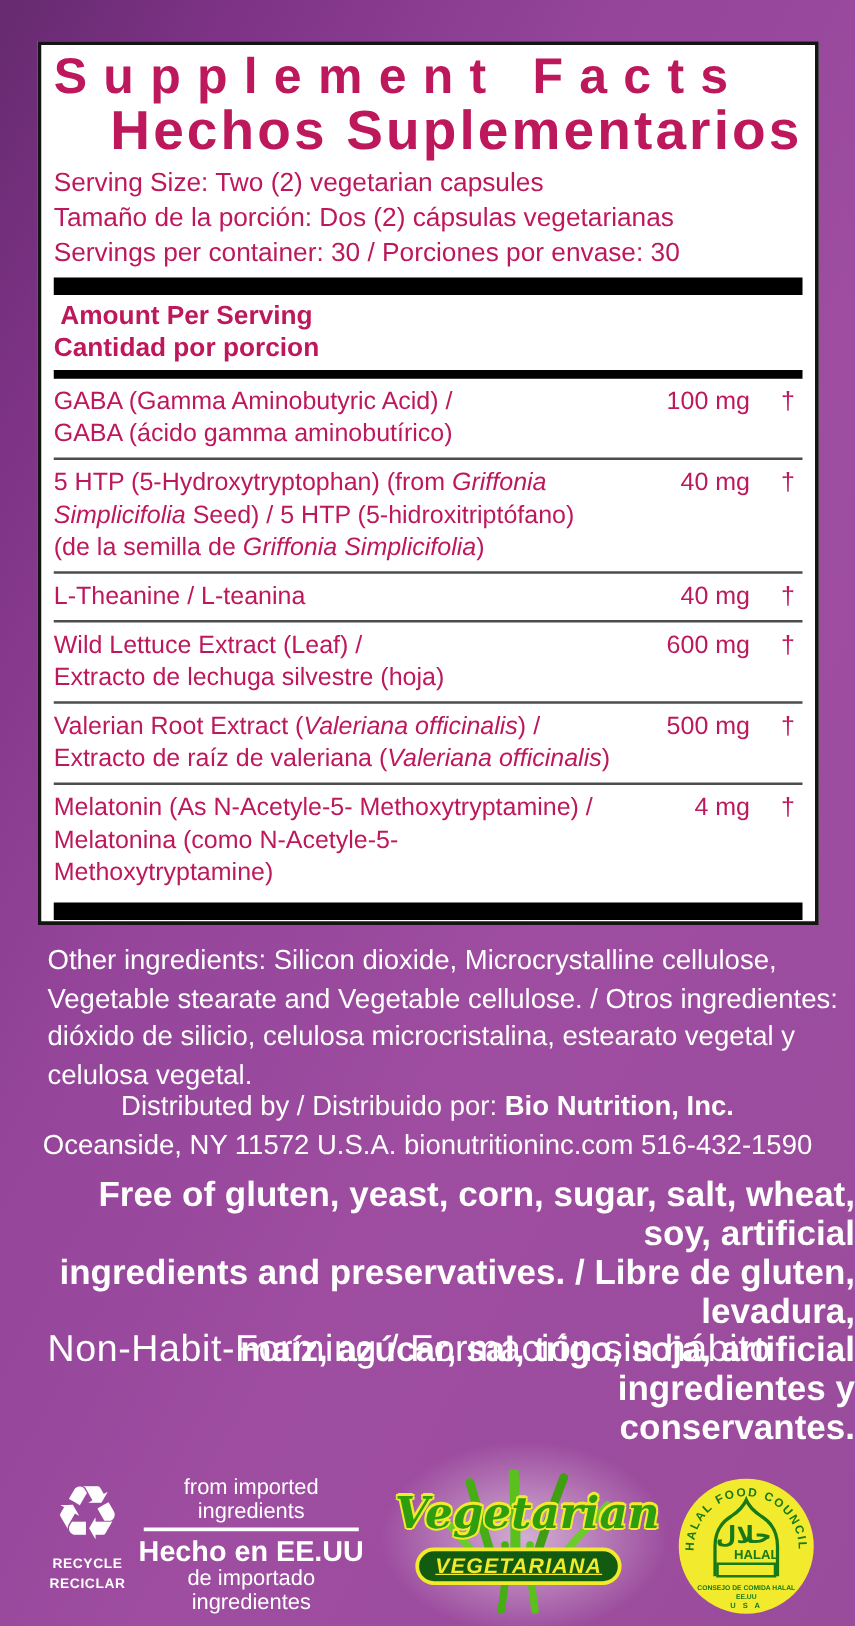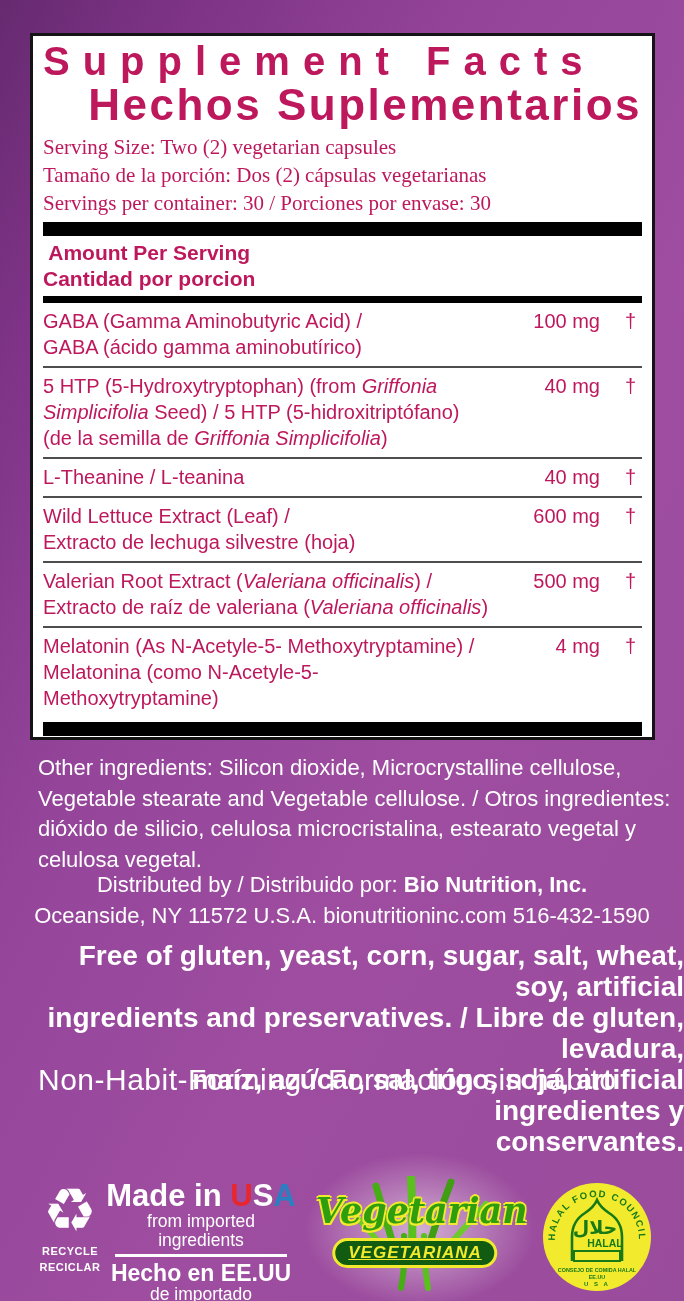--- a/index.html
+++ b/index.html
@@ -8,21 +8,21 @@
     background:linear-gradient(118deg,#662a70 0%,#7e3386 14%,#94459a 35%,#9e4da0 60%,#9a4c9c 100%);}
   .glow{position:absolute;left:300px;top:1150px;width:240px;height:160px;
     background:radial-gradient(ellipse at center,rgba(255,255,255,.55) 0%,rgba(255,255,255,0) 68%);}
 
   
   .panel{position:absolute;left:30px;top:33px;width:625px;height:707px;box-sizing:border-box;
     background:#fff;border:3px solid #141414;padding:5px 10px 0 10px;color:#be185d;overflow:hidden;}
   .sf-title{font-weight:bold;font-size:40px;line-height:1.02;letter-spacing:13px;white-space:nowrap;}
   .sf-title-es{font-weight:bold;font-size:44px;line-height:1.02;letter-spacing:2.5px;white-space:nowrap;margin-top:1px;text-align:right;}
   .serving{margin-top:5px;font-size:21px;line-height:28px;}
-  .serving span{display:block;font-family:Liberation Serif, serif;}
+  .serving span{display:block;}
   .bar-thick{height:14px;background:#000;margin-top:5px;}
   .bar-med{height:7px;background:#000;margin-top:4px;}
   .hdr{display:flex;justify-content:space-between;margin-top:4px;font-weight:bold;font-size:21px;line-height:26px;}
   .hdr .r{text-align:right;}
   .hdr span{display:block;text-align:center;}
   .rows{list-style:none;margin:0;padding:0;}
   .rows li{position:relative;padding:5px 0 6px 0;font-size:20px;line-height:26px;}
   .rows li + li{border-top:2px solid #4d4d4d;}
   .rows .ln{display:block;padding-right:150px;}
   .rows .amt{position:absolute;top:5px;right:42px;}
@@ -151,21 +151,20 @@
 
   <div class="ptext nonhabit">Non-Habit-Forming / Formación sin hábito</div>
 
   <div class="ptext recycle">
     <span class="glyph">♻</span>
     <span class="lab">RECYCLE</span>
     <span class="lab">RECICLAR</span>
   </div>
 
   <div class="ptext usa">
-    <div class="l1"><span>Made in </span><span class="u">U</span><span class="s">S</span><span class="a">A</span></div>
     <div class="l2">from imported ingredients</div>
     <div class="rule"></div>
     <div class="l3">Hecho en EE.UU</div>
     <div class="l4">de importado ingredientes</div>
   </div>
 
   <div class="veg">
     <svg width="198" height="118" viewBox="0 0 198 118">
       <path d="M60 10 Q70 45 80 78" stroke="#46ad14" stroke-width="7" fill="none" stroke-linecap="round"></path>
       <path d="M95 2 Q97 40 96 80" stroke="#59c01d" stroke-width="8" fill="none" stroke-linecap="round"></path>

